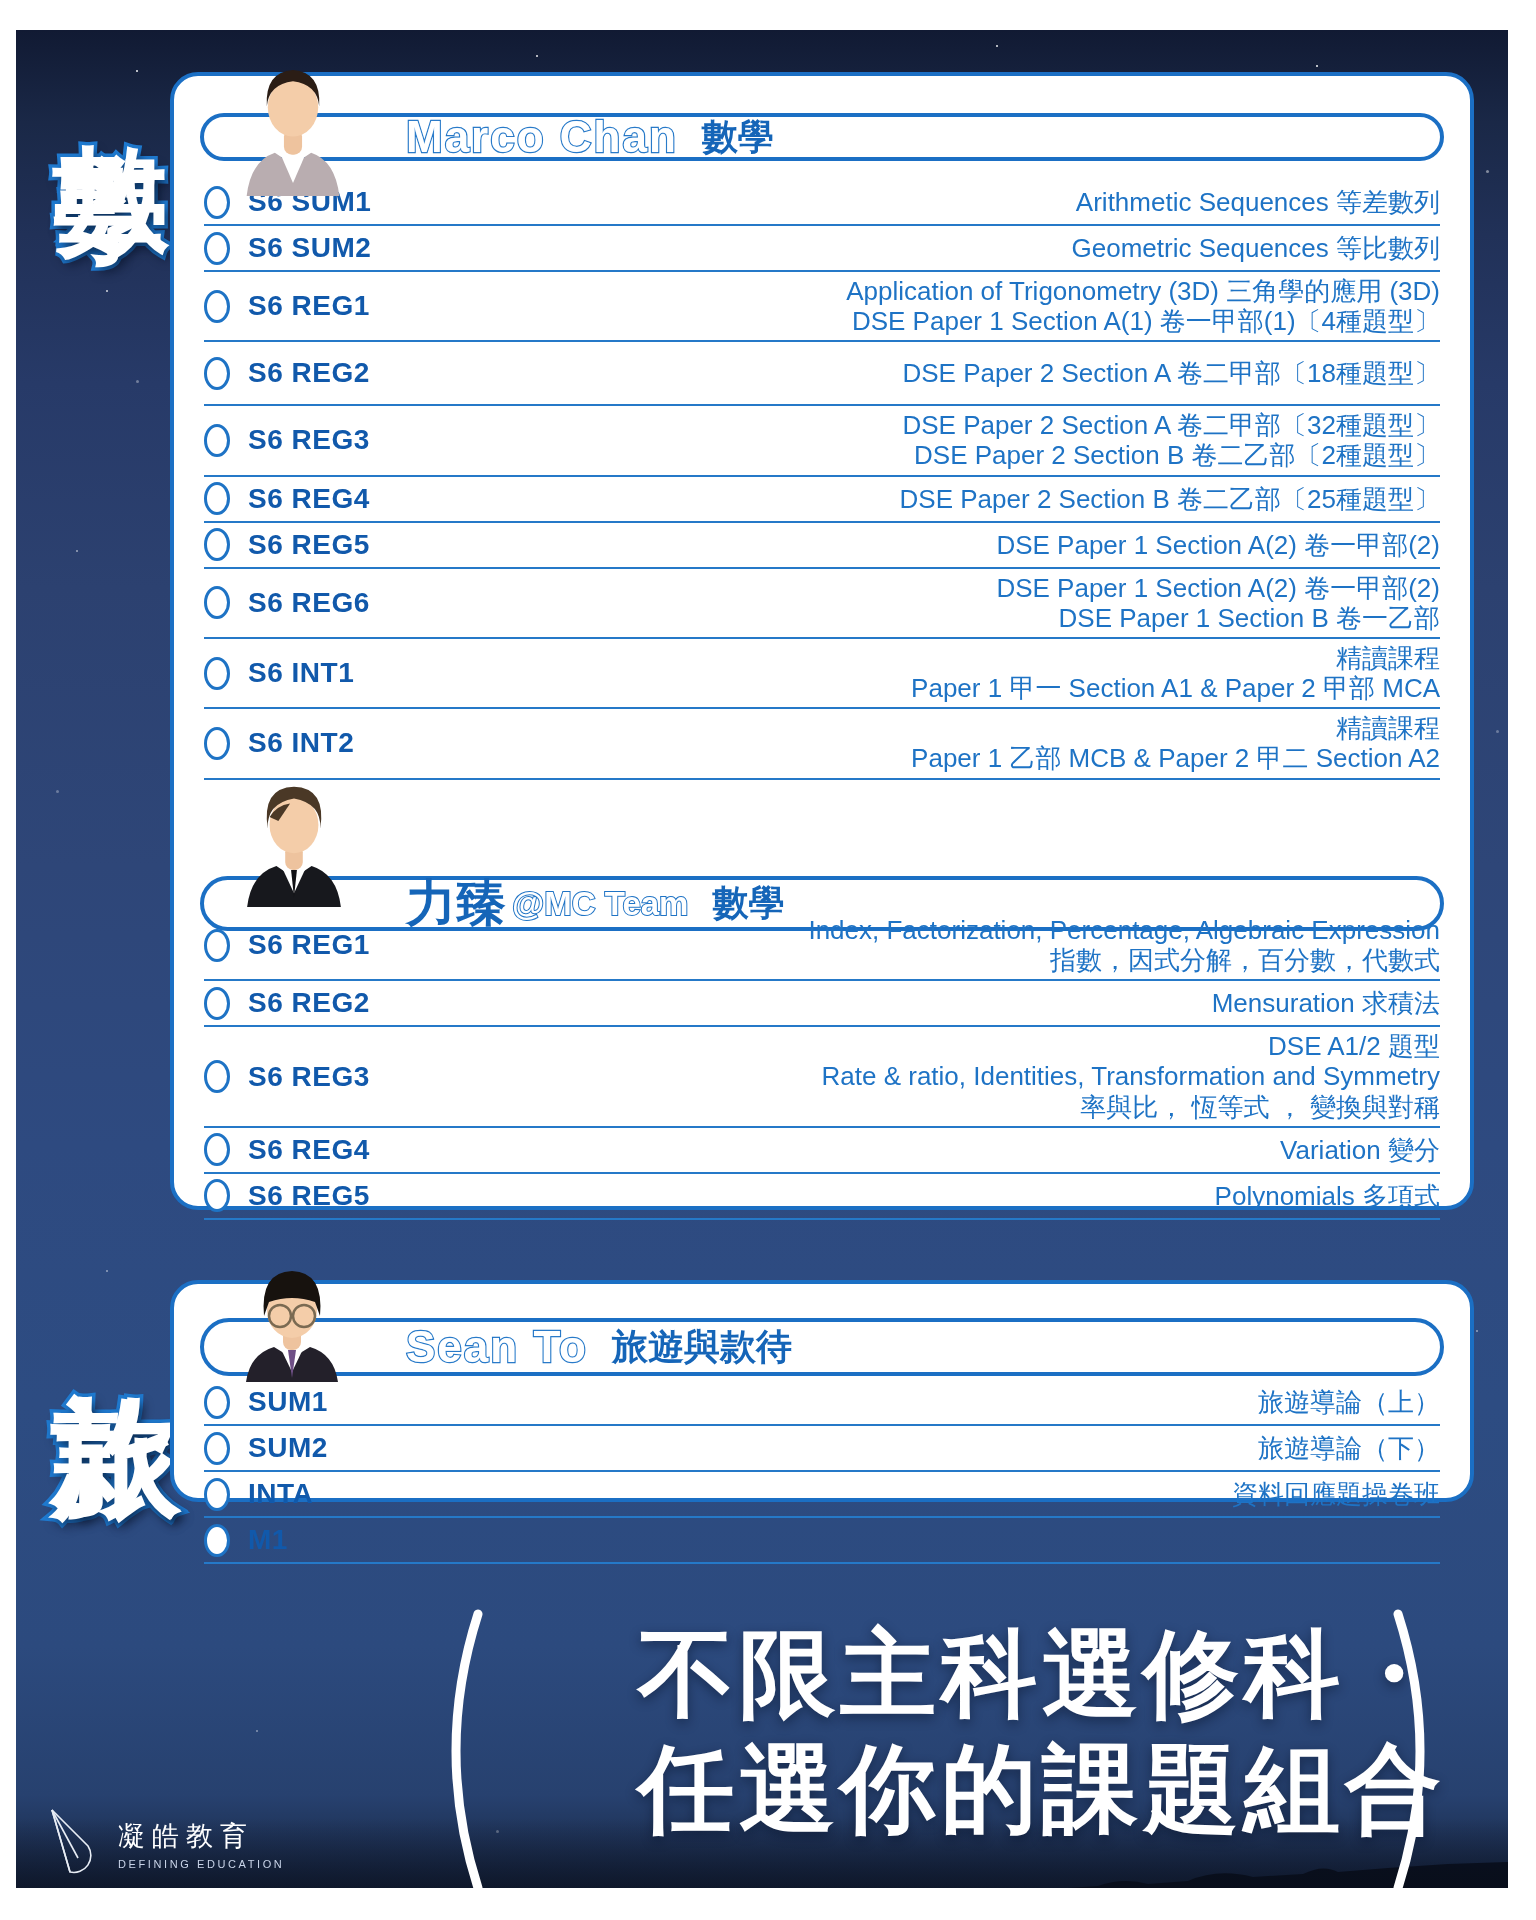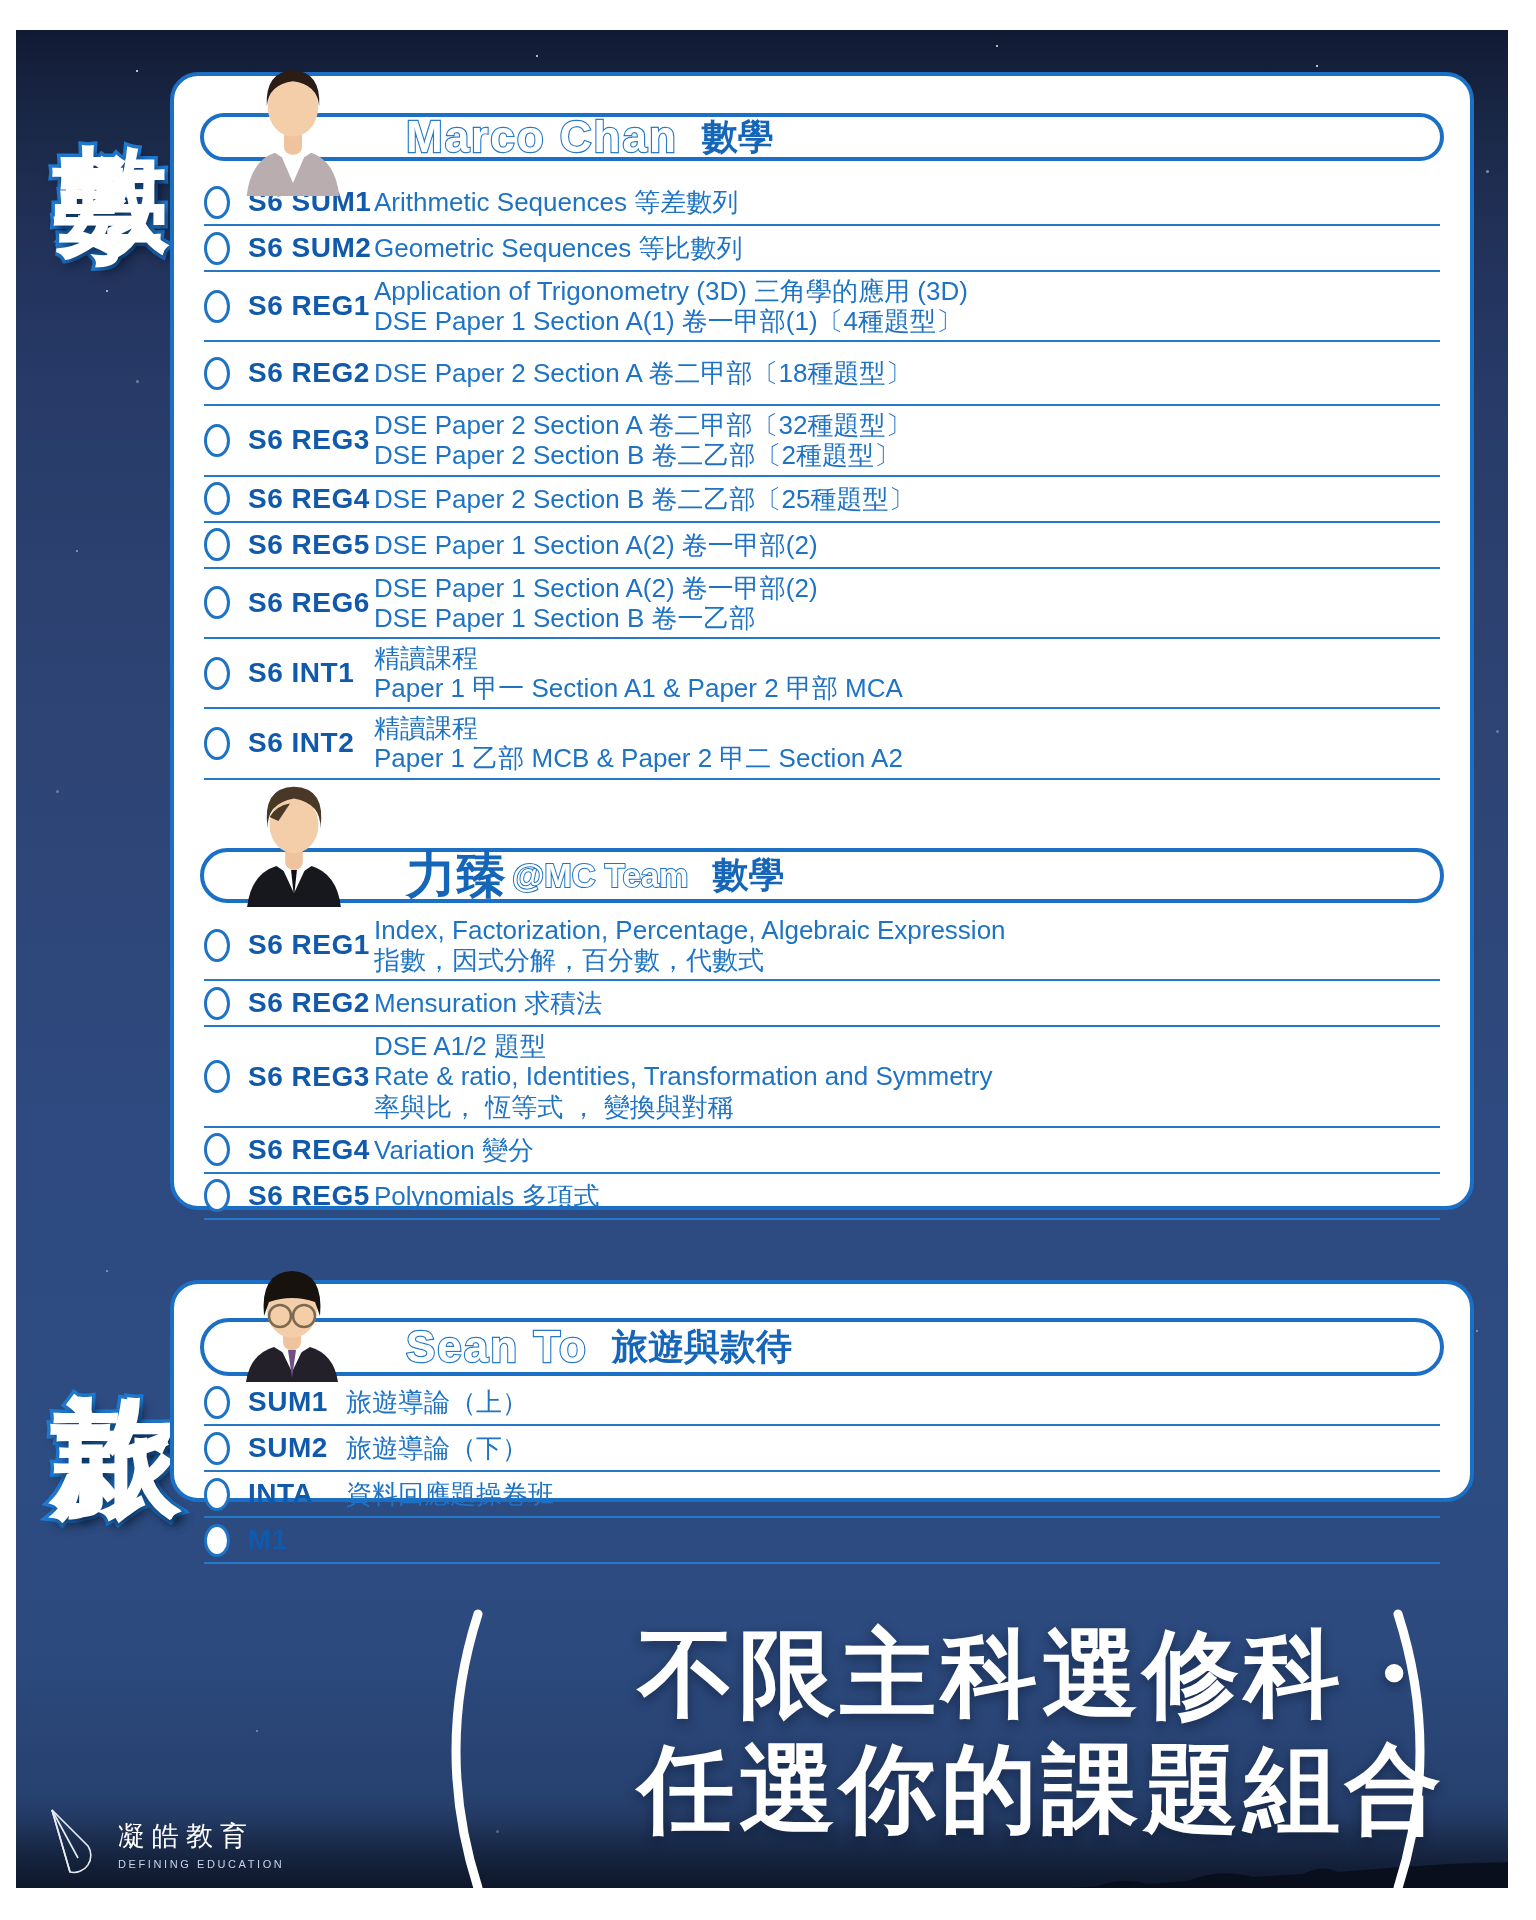--- a/index.html
+++ b/index.html
@@ -57,21 +57,21 @@
   
   .card { position:absolute; left:170px; width:1304px; background:#fff;
           border:4px solid #1b6fc4; border-radius:28px; }
   .card1 { top:72px; height:1138px; }
   .card2 { top:1280px; height:222px; }
 
   .pill { position:absolute; left:26px; right:26px; background:#fff;
           border:4px solid #1b6fc4; border-radius:44px;
           display:flex; align-items:center; padding-left:202px; gap:16px; }
   .pill1 { top:37px; height:48px; }
-  .pill2 { top:772px; height:55px; }
+  .pill2 { top:800px; height:55px; }
   .pill3 { top:34px; height:58px; }
 
   .outline-name { font-size:44px; font-weight:700; letter-spacing:2px; color:#fff;
           -webkit-text-stroke:2.4px #1e73c5; paint-order:stroke fill;
           text-shadow:0 0 1px #9ec9ef; white-space:nowrap; }
   .solid-name { font-size:50px; font-weight:800; color:#1565b8; white-space:nowrap; }
   .team-name { font-size:33px; font-weight:700; color:#fff; margin-left:-10px;
           -webkit-text-stroke:2px #1e73c5; paint-order:stroke fill; white-space:nowrap; }
   .subject-name { font-size:36px; font-weight:700; color:#1565b8; margin-left:8px; white-space:nowrap; }
 
@@ -85,21 +85,21 @@
   .rows1 { top:104px; }
   .rows2 { top:835px; }
   .rows3 { top:96px; }
   .row { display:grid; grid-template-columns:44px 126px 1fr; align-items:center;
          border-bottom:2px solid #2579c8; padding:4px 0; }
   .rows3 .row { grid-template-columns:44px 98px 1fr; }
   .lines1 { min-height:46px; } .lines2 { min-height:64px; } .lines3 { min-height:86px; }
   .radio { width:26px; height:33px; border:3px solid #1e73c5; border-radius:50%;
            background:#fff; display:inline-block; }
   .code { font-weight:bold; font-size:28px; color:#1159ab; letter-spacing:.5px; white-space:nowrap; }
-  .desc { font-size:26px; color:#1e73c5; line-height:1.16; }
+  .desc { font-size:26px; color:#1e73c5; line-height:1.16;text-align:right; }
 
   
   .slogan { position:absolute; left:446px; top:1616px; width:1000px; text-align:right;
             color:#fff; font-weight:800; font-size:96px; line-height:1.2; letter-spacing:5px;
             text-shadow:0 4px 12px rgba(4,14,34,.45); white-space:nowrap; }
   .paren { position:absolute; top:1606px; }
   .paren-left  { left:424px; }
   .paren-right { left:1388px; }
 
   

